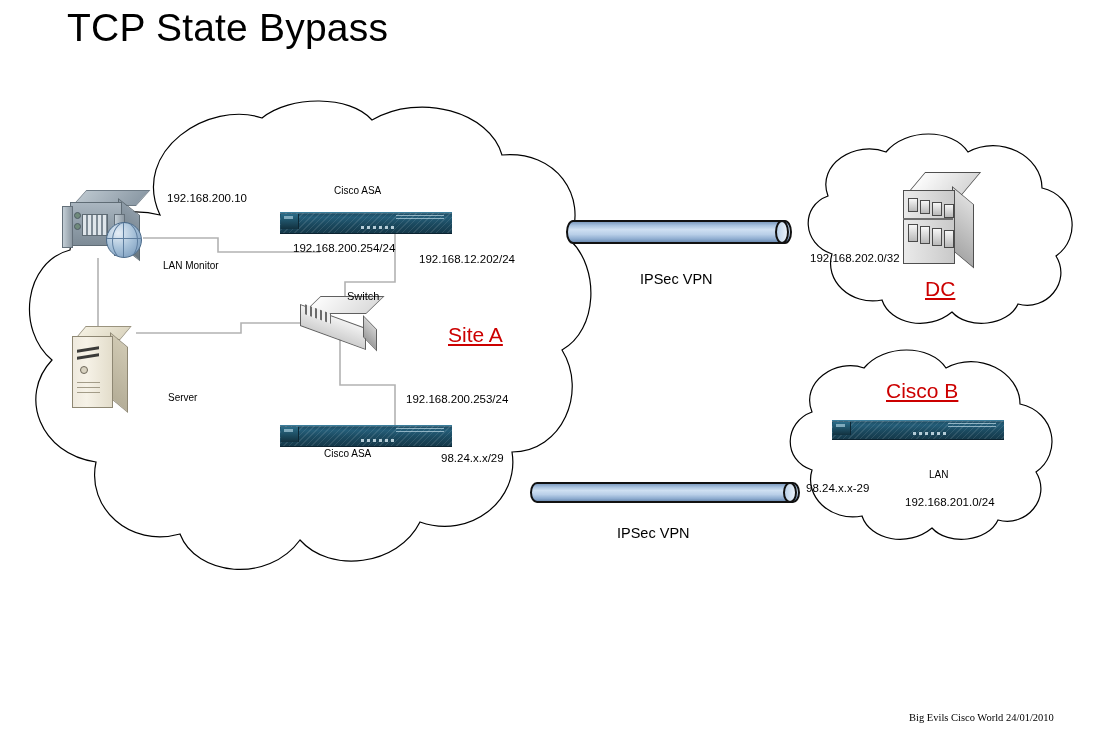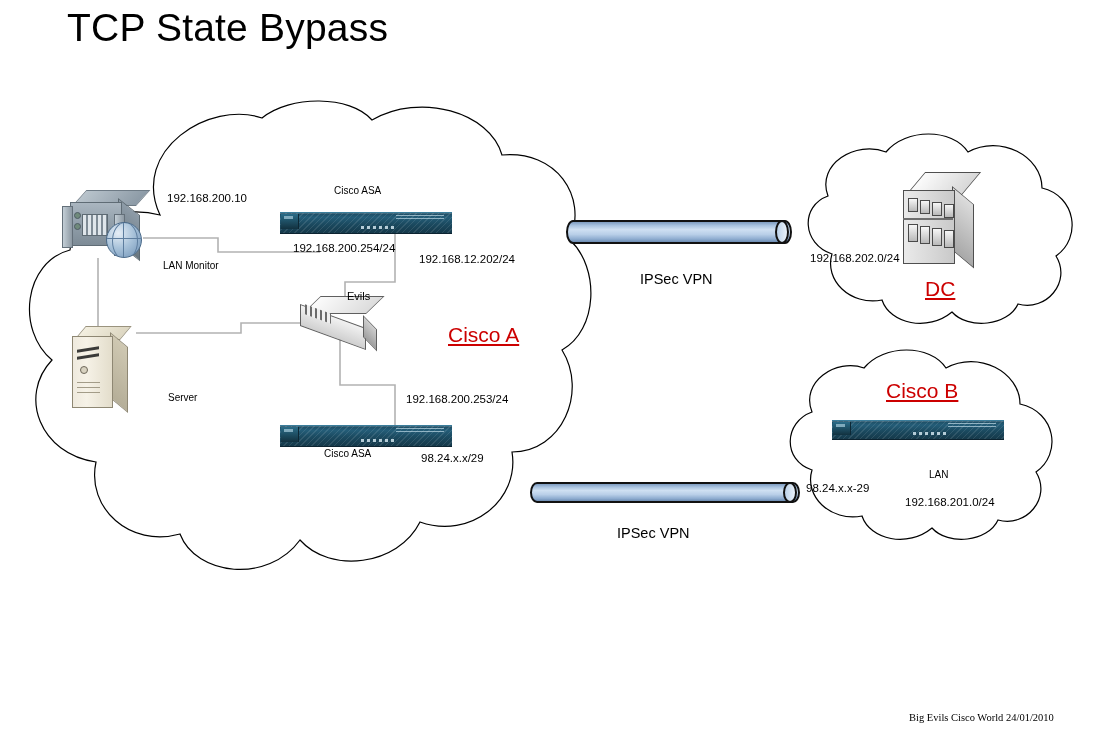--- a/index.html
+++ b/index.html
@@ -315,43 +315,43 @@
     <div class="g g3"></div>
   </div>
   <div class="lbl name" style="left:168px;top:392px;">Server</div>
 
   <div class="switch" style="left:300px;top:296px;">
     <div class="topf"></div>
     <div class="face"></div>
     <div class="rightf"></div>
     <div class="ports"></div>
   </div>
-  <div class="lbl ip" style="left:347px;top:290px;font-size:11px;">Evils</div>
+  <div class="lbl ip" style="left:347px;top:290px;font-size:11px;">Switch</div>
 
   <div class="asa" style="left:280px;top:212px;width:172px;height:20px;">
     <div class="body"></div>
     <div class="bezel"></div>
     <div class="brandmark"></div>
     <div class="leds"></div>
   </div>
   <div class="lbl name" style="left:334px;top:185px;">Cisco ASA</div>
   <div class="lbl ip" style="left:293px;top:242px;text-align:center;">192.168.200.254/24</div>
   <div class="lbl ip" style="left:419px;top:253px;">192.168.12.202/24</div>
 
   <div class="asa" style="left:280px;top:425px;width:172px;height:20px;">
     <div class="body"></div>
     <div class="bezel"></div>
     <div class="brandmark"></div>
     <div class="leds"></div>
   </div>
   <div class="lbl name" style="left:324px;top:448px;">Cisco ASA</div>
   <div class="lbl ip" style="left:406px;top:393px;">192.168.200.253/24</div>
-  <div class="lbl ip" style="left:421px;top:452px;">98.24.x.x/29</div>
-
-  <div class="lbl site" style="left:448px;top:323px;">Cisco A</div>
+  <div class="lbl ip" style="left:441px;top:452px;">98.24.x.x/29</div>
+
+  <div class="lbl site" style="left:448px;top:323px;">Site A</div>
 
   <div class="tunnel" style="left:566px;top:220px;width:222px;height:20px;">
     <div class="tube"></div>
     <div class="cap"></div>
   </div>
   <div class="lbl tunnel" style="left:640px;top:271px;">IPSec VPN</div>
 
   <div class="tunnel" style="left:530px;top:482px;width:266px;height:17px;">
     <div class="tube"></div>
     <div class="cap"></div>
@@ -365,21 +365,21 @@
     <div class="band" style="top:46px;"></div>
     <div class="win" style="left:13px;top:26px;"></div>
     <div class="win" style="left:25px;top:28px;"></div>
     <div class="win" style="left:37px;top:30px;"></div>
     <div class="win" style="left:49px;top:32px;"></div>
     <div class="win" style="left:13px;top:52px;height:16px;"></div>
     <div class="win" style="left:25px;top:54px;height:16px;"></div>
     <div class="win" style="left:37px;top:56px;height:16px;"></div>
     <div class="win" style="left:49px;top:58px;height:16px;"></div>
   </div>
-  <div class="lbl ip" style="left:810px;top:252px;">192.168.202.0/24</div>
+  <div class="lbl ip" style="left:810px;top:252px;">192.168.202.0/32</div>
   <div class="lbl site" style="left:925px;top:277px;">DC</div>
 
   <div class="lbl site" style="left:886px;top:379px;">Cisco B</div>
 
   <div class="asa" style="left:832px;top:420px;width:172px;height:18px;">
     <div class="body"></div>
     <div class="bezel"></div>
     <div class="brandmark"></div>
     <div class="leds"></div>
   </div>

